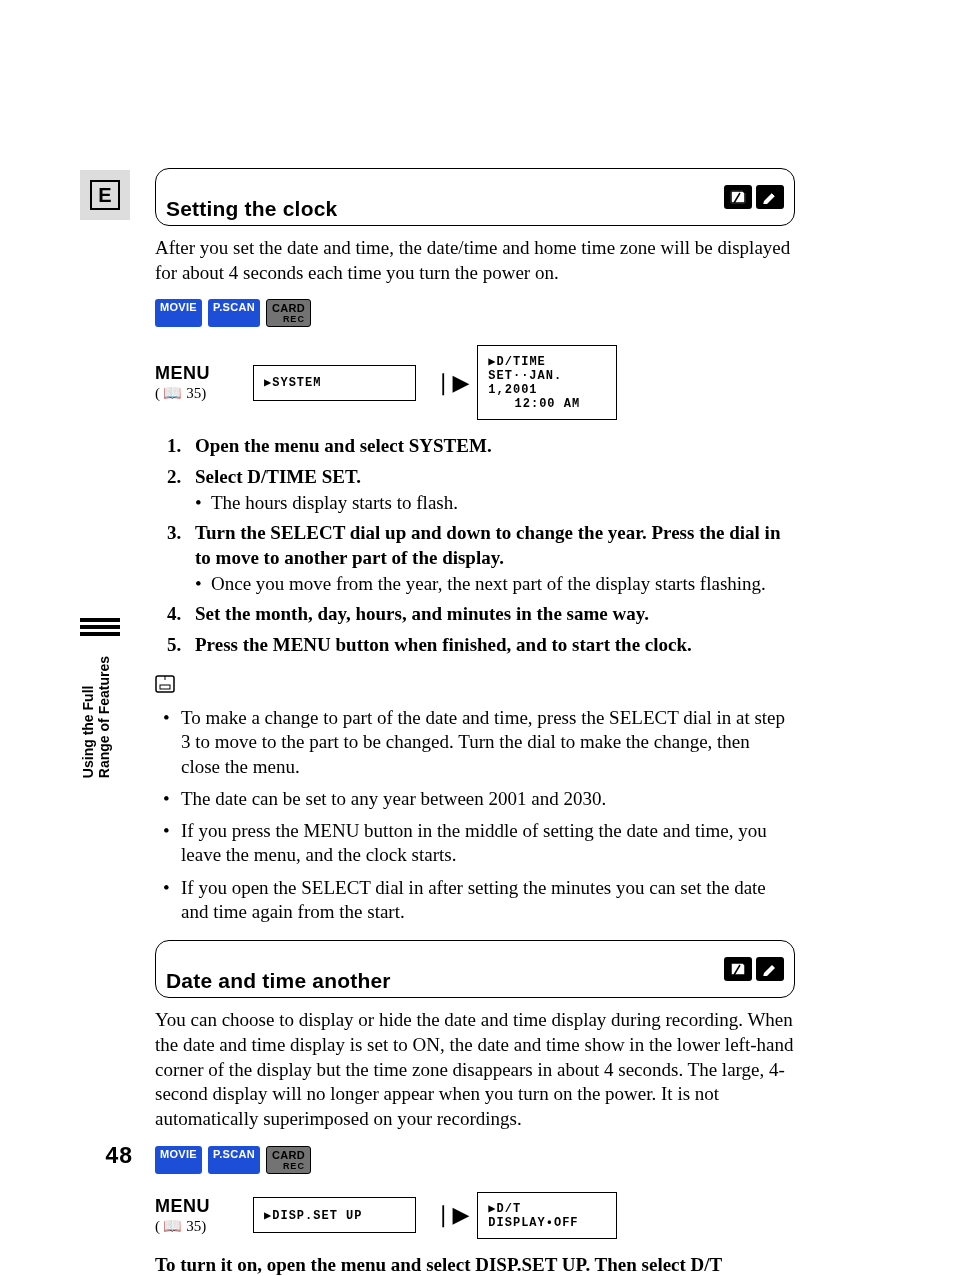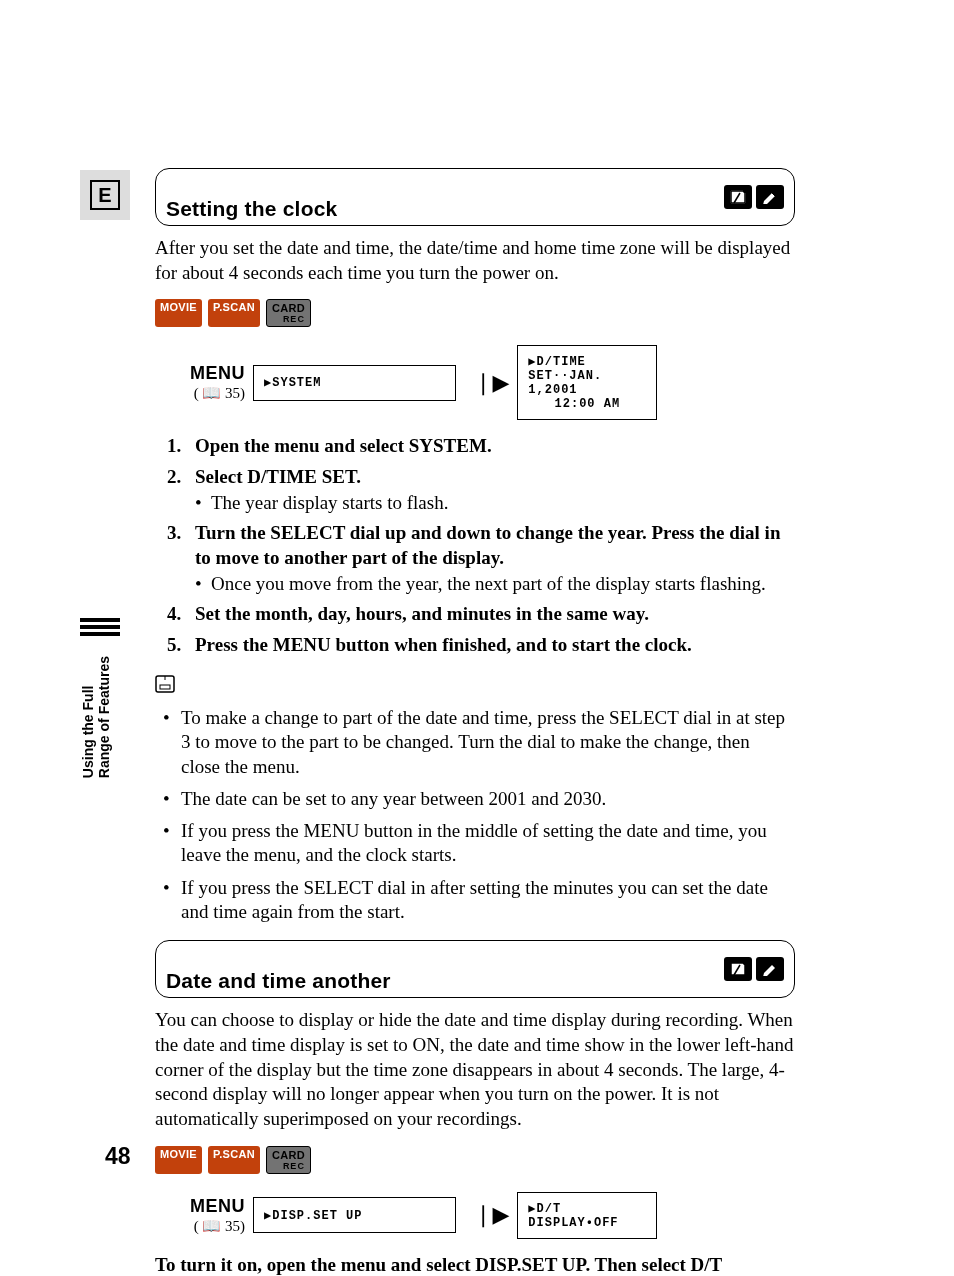--- a/index.html
+++ b/index.html
@@ -9,49 +9,49 @@
   .e-inner { border:2px solid #000; width:30px; height:30px; display:flex; align-items:center; justify-content:center; font-family:Arial, sans-serif; font-weight:bold; font-size:20px; }
   .content { position:absolute; left:155px; top:168px; width:640px; }
   .section-head { border:1.5px solid #000; border-radius:14px; padding:4px 10px; display:flex; align-items:center; justify-content:space-between; margin-bottom:10px; }
   .section-head .title { font-family: Arial, Helvetica, sans-serif; font-weight:bold; font-size:21px; letter-spacing:.2px;margin-top:24px; }
   .head-icons { display:flex; gap:4px; }
   .icon-box { width:28px; height:24px; background:#000; border-radius:3px; display:flex; align-items:center; justify-content:center; color:#fff; }
   .icon-box svg { display:block; }
   p { margin: 2px 0; line-height:1.30; }
   .intro { margin-bottom:14px; }
   .mode-icons { display:flex; gap:6px; margin:8px 0 18px 0; }
-  .chip { font-family:Arial, sans-serif; font-weight:bold; color:#fff; background:#c2410c; border-radius:3px; padding:2px 5px; font-size:11px; letter-spacing:.3px; }
+  .chip { font-family:Arial, sans-serif; font-weight:bold; color:#fff; background:#1d4ed8; border-radius:3px; padding:2px 5px; font-size:11px; letter-spacing:.3px; }
   .chip.outline { background:#737373; color:#000; border:1.5px solid #000; }
   .chip small { display:block; font-size:9px; letter-spacing:1px;text-align:right; }
   .menu-row { display:flex; align-items:center; gap:8px; margin-bottom:14px; }
-  .menu-label { width:90px; text-align:right; }
+  .menu-label { width:90px; text-align:left; }
   .menu-label .menu-word { font-family:Arial,sans-serif; font-weight:900; font-size:18px; letter-spacing:.5px; }
   .menu-label .ref { font-family:"Times New Roman",serif; font-size:15px; }
   .mono-box { border:1px solid #000; font-family:"Courier New", monospace; font-weight:bold; font-size:12px; letter-spacing:1px; padding:8px 10px; min-height:36px; display:flex; flex-direction:column; justify-content:center; }
-  .mono-box.wide1 { width:203px; }
+  .mono-box.wide1 { width:163px; }
   .mono-box.wide2 { width:140px; }
   .step-arrow { font-size:22px; }
   .arrow-gap { width:2px; }
   ol.steps { list-style:none; counter-reset:step; margin:12px; padding:0; }
   ol.steps > li { counter-increment:step; margin:3px 0 6px 0; padding-left:28px; position:relative; font-weight:bold; font-size:19px; line-height:1.28; }
   ol.steps > li::before { content: counter(step) "."; position:absolute; left:0; top:0; font-weight:bold; }
   ol.steps ul { list-style:none; margin:2px 0 2px 0; padding:0; font-weight:normal; }
   ol.steps ul li { position:relative; padding-left:16px; font-size:19px; line-height:1.28; }
   ol.steps ul li::before { content:"•"; position:absolute; left:0; top:0; }
   .tips-icon { margin-top:18px; margin-bottom:2px; }
   ul.tips { list-style:none; margin:0 0 16px 0; padding:0; }
   ul.tips li { position:relative; padding-left:18px; line-height:1.28; margin:8px; }
   ul.tips li::before { content:"•"; position:absolute; left:0; top:0; }
   .tail-bold { font-weight:bold; line-height:1.30; margin-top:12px; }
   
   .side-tab { position:absolute; left:80px; top:618px; width:42px; height:192px; }
   .side-tab .bars { width:40px; }
   .side-tab .bar { height:4px; background:#000; margin-bottom:3px; }
   .side-tab .label { writing-mode:vertical-rl; transform:rotate(180deg); font-family:Arial,sans-serif; font-weight:bold; font-size:14px; line-height:1.15; margin-top:20px; }
-  .page-num { position:absolute; left:105px; bottom:106px; font-family:Liberation Sans, sans-serif; font-weight:900; font-size:23px; }
+  .page-num { position:absolute; left:105px; bottom:106px; font-family:Liberation Mono, monospace; font-weight:900; font-size:23px; }
 </style>
 </head>
 <body>
 <div class="page">
 
 <div class="e-box">
   <div class="e-inner">E</div>
 </div>
 
 <div class="side-tab">
@@ -112,21 +112,21 @@
     <div class="mono-box wide2">
       <span>▶D/TIME SET··JAN. 1,2001</span>
       <span style="text-align:center">12:00 AM</span>
     </div>
   </div>
 
   <ol class="steps">
     <li><span>Open the menu and select SYSTEM.</span></li>
     <li><span>Select D/TIME SET.</span>
       <ul>
-            <li>The year display starts to flash.</li>
+            <li>The hours display starts to flash.</li>
           </ul>
     </li>
     <li><span>Turn the SELECT dial up and down to change the year. Press the dial in to move to another part of the display.</span>
       <ul>
             <li>Once you move from the year, the next part of the display starts flashing.</li>
           </ul>
     </li>
     <li><span>Set the month, day, hours, and minutes in the same way.</span></li>
     <li><span>Press the MENU button when finished, and to start the clock.</span></li>
   </ol>
@@ -135,21 +135,21 @@
     <svg width="20" height="18" viewBox="0 0 20 18">
           <rect x="1" y="1" width="18" height="16" rx="2" fill="none" stroke="#000" stroke-width="1.5"></rect>
           <rect x="5" y="10" width="10" height="4" fill="none" stroke="#000"></rect>
           <path d="M10 1v4" stroke="#000"></path>
         </svg>
   </div>
   <ul class="tips">
     <li>To make a change to part of the date and time, press the SELECT dial in at step 3 to move to the part to be changed. Turn the dial to make the change, then close the menu.</li>
     <li>The date can be set to any year between 2001 and 2030.</li>
     <li>If you press the MENU button in the middle of setting the date and time, you leave the menu, and the clock starts.</li>
-    <li>If you press the SELECT dial in after setting the minutes you can set the date and time again from the start.</li>
+    <li>If you open the SELECT dial in after setting the minutes you can set the date and time again from the start.</li>
   </ul>
 
   <div class="section-head">
     <span class="title">Date and time another</span>
     <span class="head-icons">
       <span class="icon-box">
         <svg width="18" height="14" viewBox="0 0 18 14">
               <path d="M2 1h12l2 2v10H2z" fill="#fff" stroke="#000" stroke-width="1.5"></path>
               <path d="M5 13l6-10" stroke="#000" stroke-width="1.5"></path>
             </svg>

